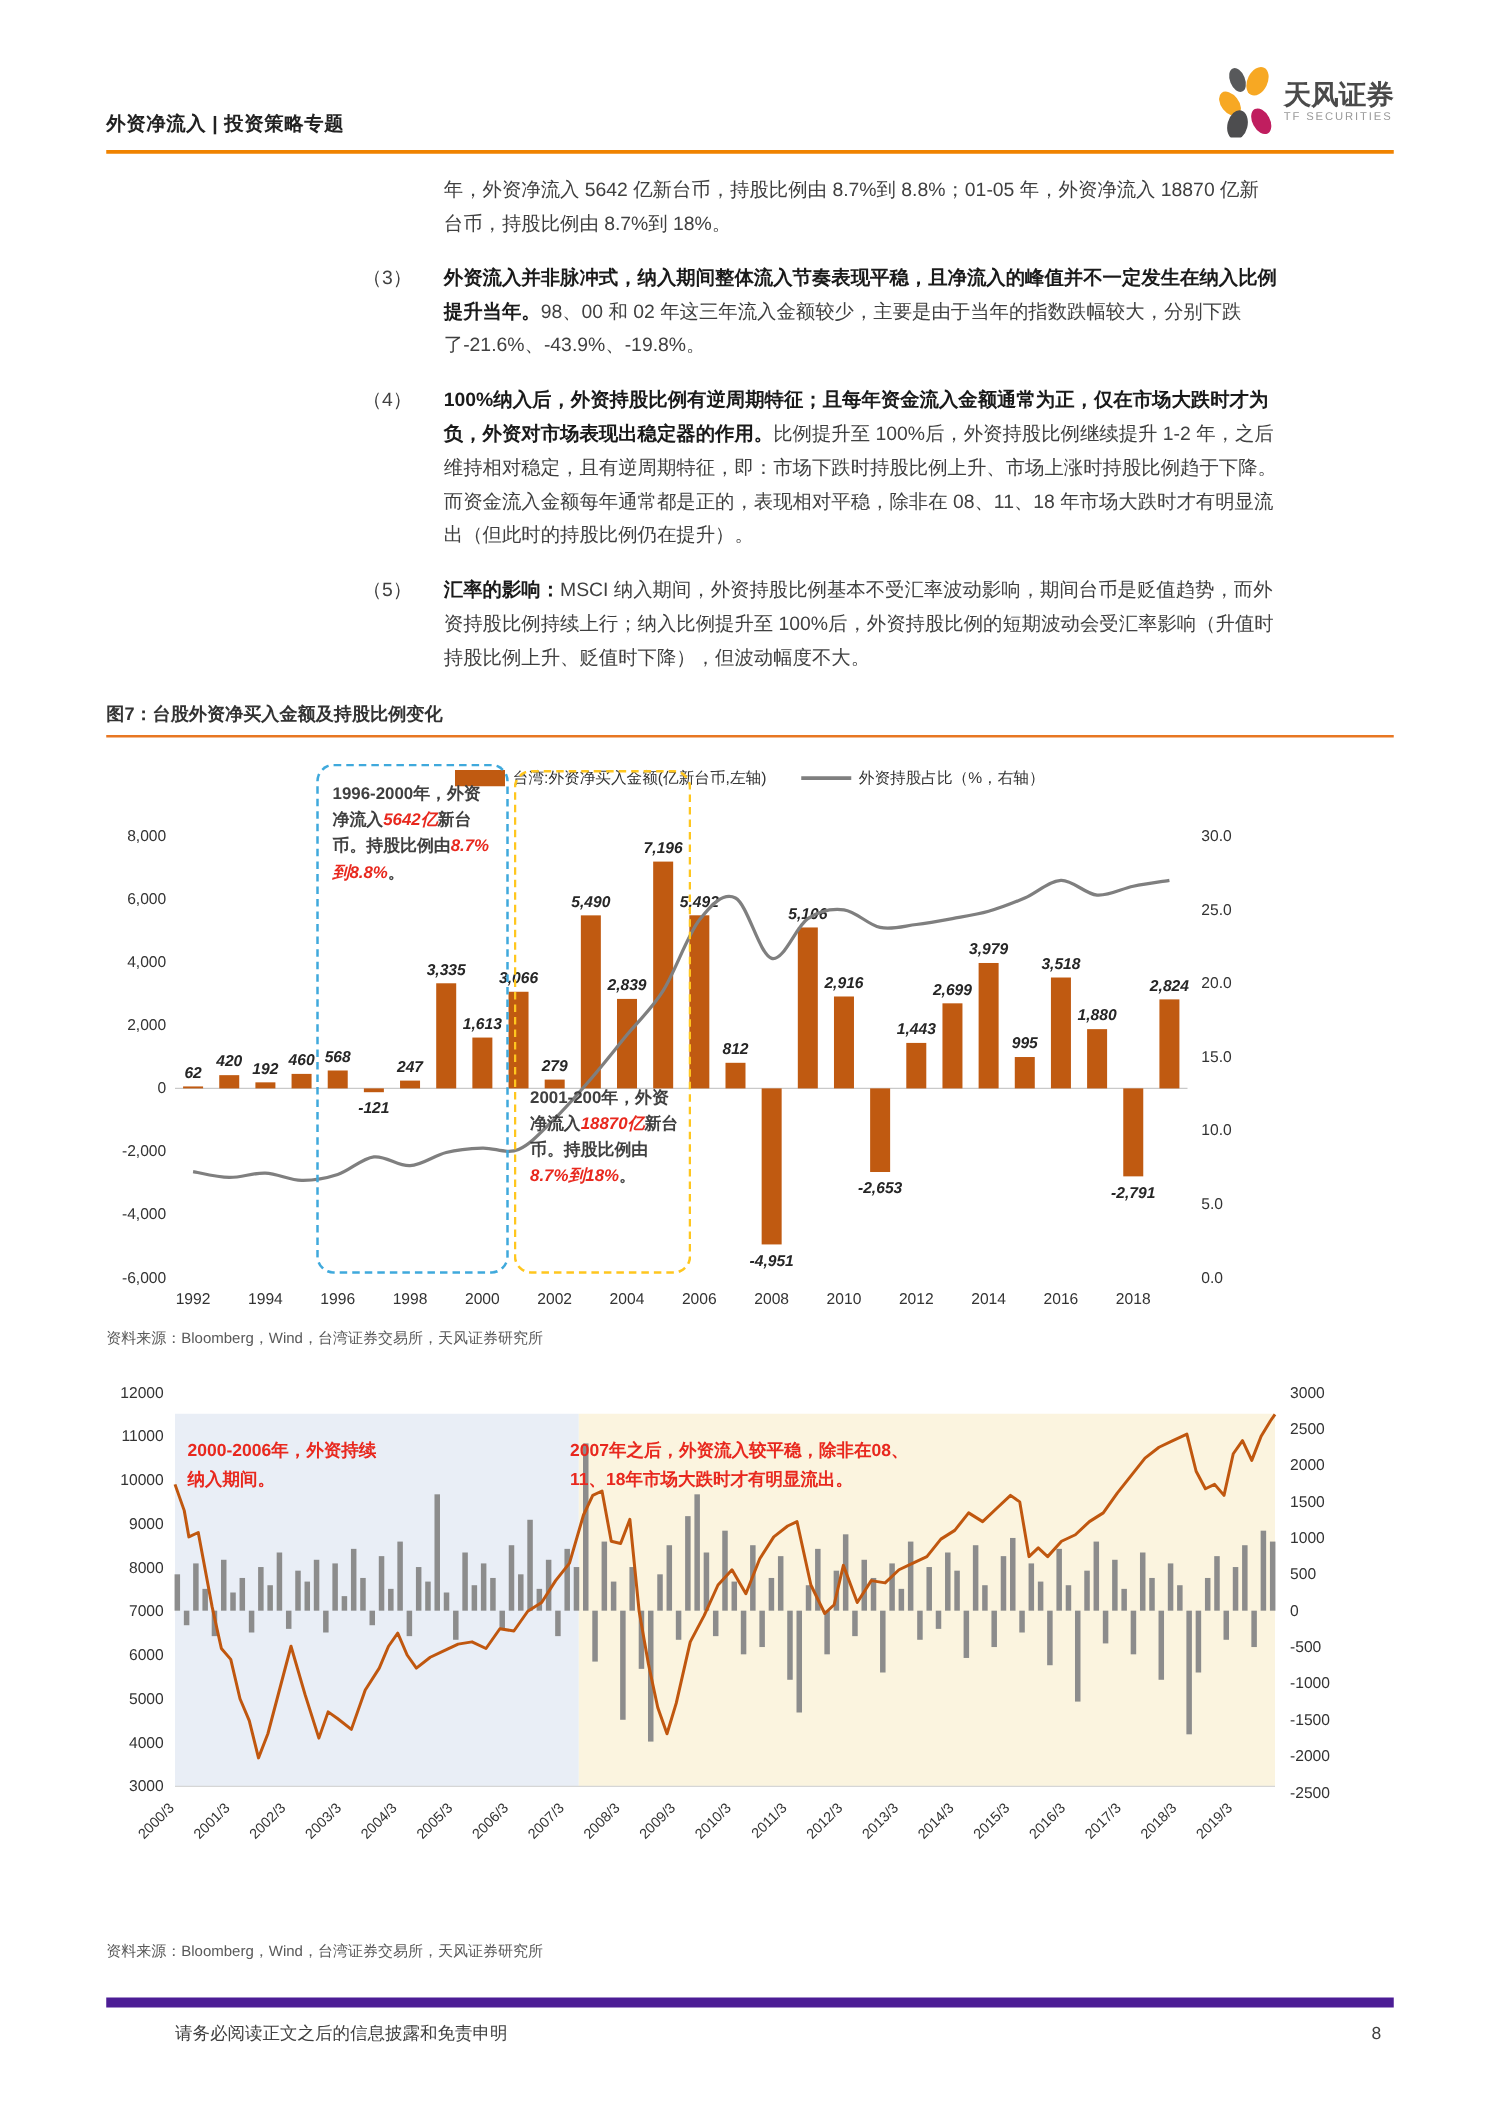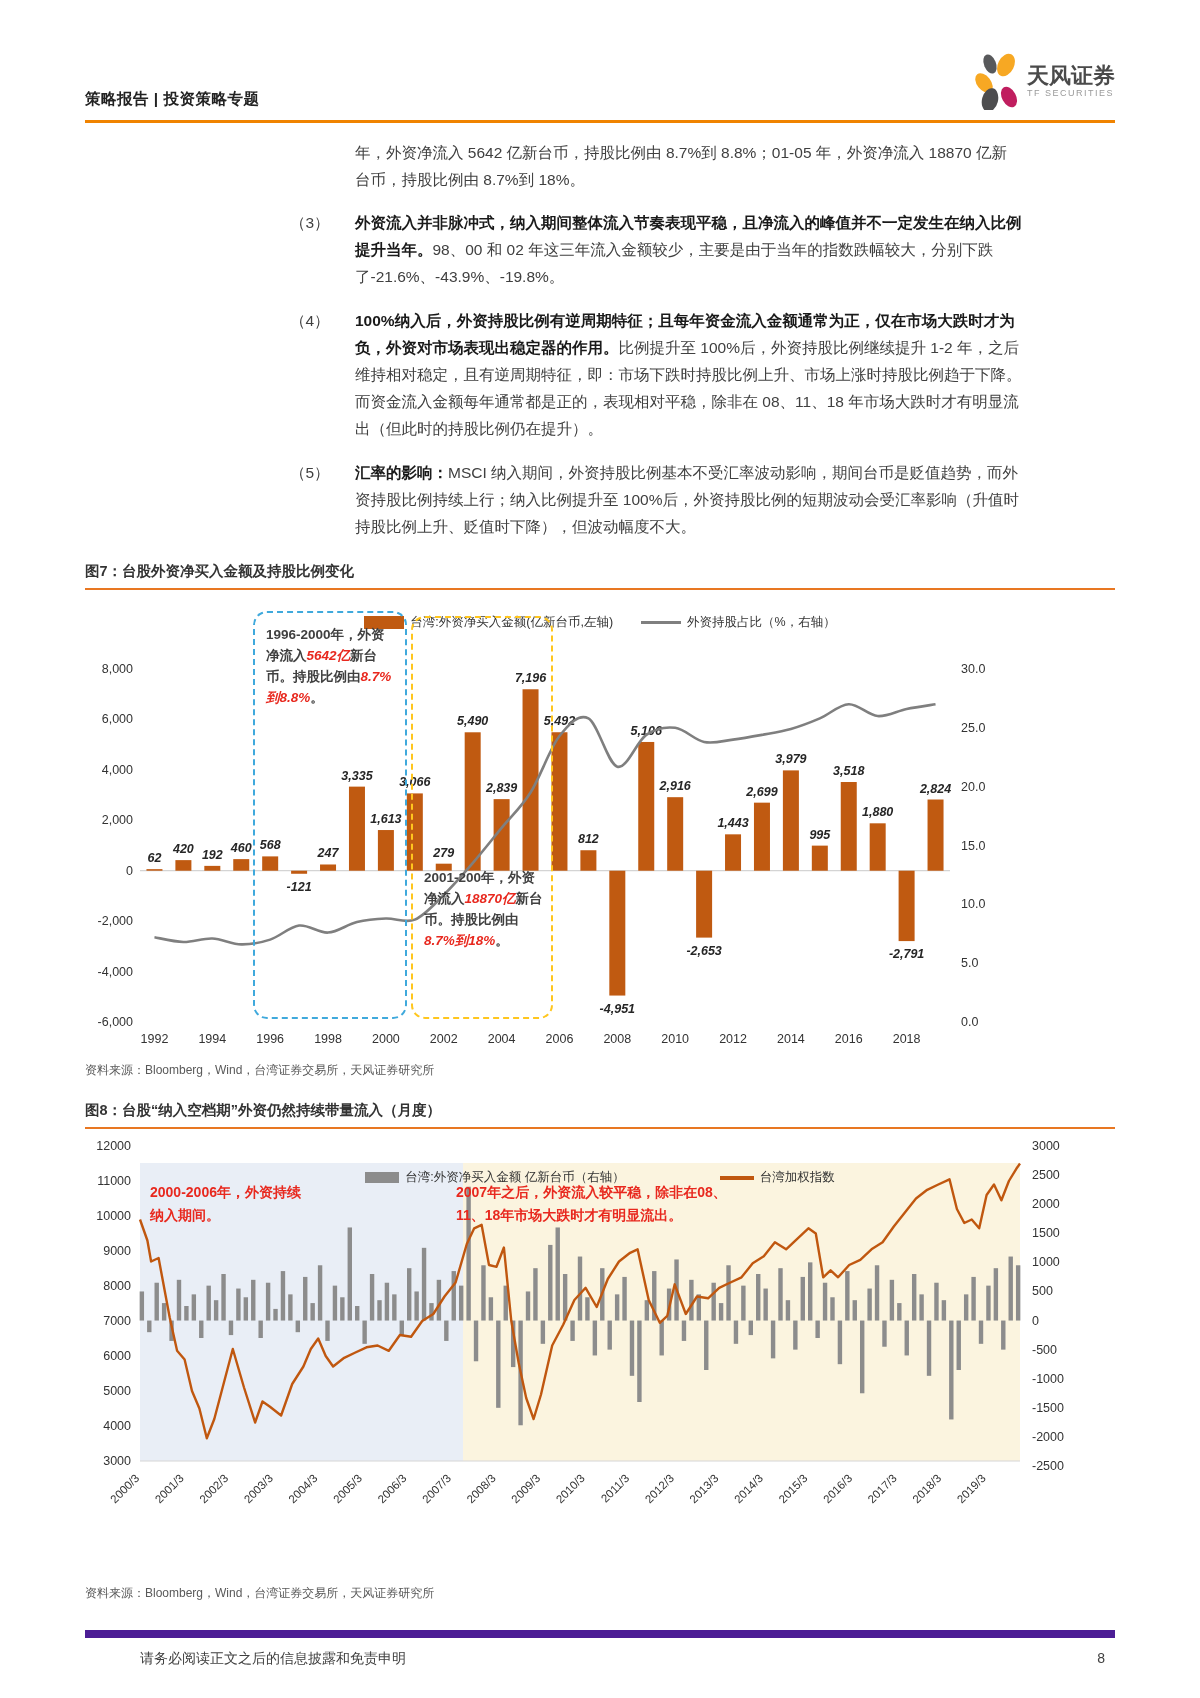--- a/index.html
+++ b/index.html
@@ -58,21 +58,21 @@
             display:flex; justify-content:space-between; font-size:14px; color:#404040; }
   .footer .disc { margin-left:55px; }
   .footer .pg { margin-right:10px; }
 </style>
 </head>
 <body>
 
 <div class="inner">
 
   <div class="hdr">
-    <div class="hdr-left">策略报告 | 投资策略专题</div>
+    <div class="hdr-left">外资净流入 | 投资策略专题</div>
     <div class="hdr-logo">
       <svg width="46" height="58" viewBox="0 0 46 58">
         <ellipse cx="17" cy="12" rx="6" ry="10" transform="rotate(-22 17 12)" fill="#58595B"></ellipse>
         <ellipse cx="33" cy="13" rx="8" ry="12" transform="rotate(26 33 13)" fill="#F7A823"></ellipse>
         <ellipse cx="11" cy="31" rx="7" ry="11" transform="rotate(-38 11 31)" fill="#F7A823"></ellipse>
         <ellipse cx="17" cy="48" rx="8" ry="12" transform="rotate(14 17 48)" fill="#4D4D4F"></ellipse>
         <ellipse cx="36" cy="45" rx="7" ry="11" transform="rotate(-28 36 45)" fill="#C01E5F"></ellipse>
       </svg>
       <div>
         <div class="brand-cn">天风证券</div>
@@ -202,32 +202,21 @@
         </svg>
       <div class="dash-box blue"></div>
       <div class="dash-box yellow"></div>
       <div class="ann7" id="ann7-0"><span>1996-2000年，外资净流入</span><span class="red-em">5642亿</span><span>新台币。持股比例由</span><span class="red-em">8.7%到8.8%</span><span>。</span></div>
       <div class="ann7" id="ann7-1"><span>2001-200年，外资净流入</span><span class="red-em">18870亿</span><span>新台币。持股比例由</span><span class="red-em">8.7%到18%</span><span>。</span></div>
     </div>
     <div class="source">资料来源：Bloomberg，Wind，台湾证券交易所，天风证券研究所</div>
   </section>
 
   <section class="figure">
-    <div class="fig-title">图8：台股“纳入空档期”外资仍然持续带量流入（月度）</div>
     <div class="chart-wrap" id="wrap8">
-      <div class="legend legend8">
-        <span class="lg-item">
-            <span class="sw sw-bar8"></span>
-            <span>台湾:外资净买入金额 亿新台币（右轴）</span>
-          </span>
-        <span class="lg-item">
-            <span class="sw sw-line8"></span>
-            <span>台湾加权指数</span>
-          </span>
-      </div>
       <svg id="svg8" width="1030" height="442">
           <rect x="55" y="30" width="323.0379746835443" height="298" fill="#E9EEF6"></rect>
           <rect x="378.0379746835443" y="30" width="556.9620253164558" height="298" fill="#FBF4DF"></rect>
           <text x="46" y="17" font-family="Liberation Sans, DejaVu Sans, sans-serif" text-anchor="end" font-size="12.5" fill="#333">12000</text>
           <text x="46" y="52" font-family="Liberation Sans, DejaVu Sans, sans-serif" text-anchor="end" font-size="12.5" fill="#333">11000</text>
           <text x="46" y="87" font-family="Liberation Sans, DejaVu Sans, sans-serif" text-anchor="end" font-size="12.5" fill="#333">10000</text>
           <text x="46" y="122" font-family="Liberation Sans, DejaVu Sans, sans-serif" text-anchor="end" font-size="12.5" fill="#333">9000</text>
           <text x="46" y="157" font-family="Liberation Sans, DejaVu Sans, sans-serif" text-anchor="end" font-size="12.5" fill="#333">8000</text>
           <text x="46" y="192" font-family="Liberation Sans, DejaVu Sans, sans-serif" text-anchor="end" font-size="12.5" fill="#333">7000</text>
           <text x="46" y="227" font-family="Liberation Sans, DejaVu Sans, sans-serif" text-anchor="end" font-size="12.5" fill="#333">6000</text>

